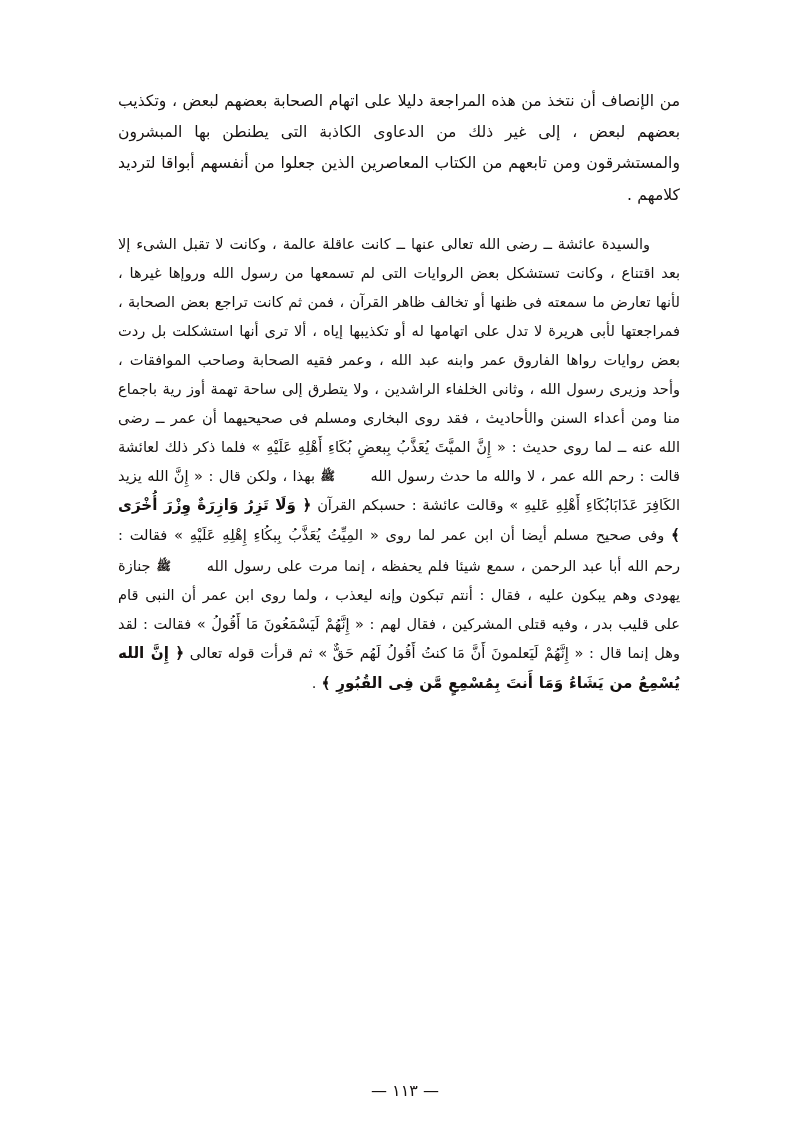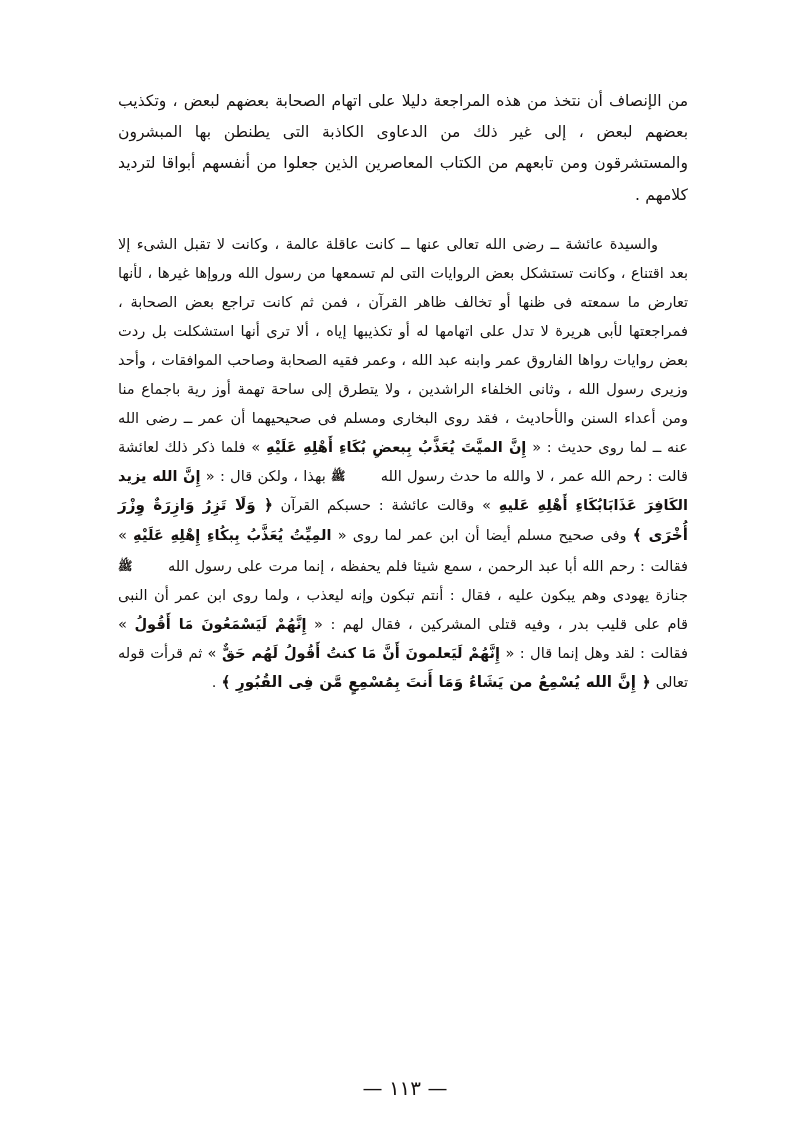--- a/index.html
+++ b/index.html
@@ -21,21 +21,21 @@
   .text-column {
     position: absolute;
     top: 86px;
     right: 118px;
     left: 118px;
     direction: rtl;
     text-align: justify;
     color: #15110f;
   }
   .para {
-    margin: 0 4px 0 0;
+    margin: 0 12px 0 0;
     font-size: 15.3px;
     line-height: 2.06;
     letter-spacing: 0.1px;
     text-align: justify;
     text-justify: inter-word;
     word-spacing: 0.5px;
   }
   .para + .para {
     margin-top: 18px;
   }
@@ -43,37 +43,37 @@
     text-indent: 30px;
   }
   .p1 { font-size: 15.6px; line-height: 2.0; }
   .p2 { font-size: 14.6px; line-height: 1.99; }
   .p3 { font-size: 15.2px; line-height: 2.05; }
   .quran {
     font-weight: bold;
     font-size: 15.2px;
   }
   .hadith {
-    font-weight: bold;
+    font-weight: normal;
     font-size: 14.6px;
   }
   .salla {
     font-size: 12px;
     font-weight: bold;
     letter-spacing: -0.4px;
     display: inline-block;
     transform: translateY(-1px);
   }
   .page-number {
     position: absolute;
     bottom: 40px;
     left: 0;
     right: 0;
     text-align: center;
-    font-size: 20px;
+    font-size: 16px;
     color: #15110f;
     letter-spacing: 2px;
     direction: rtl;
   }
 </style>
 </head>
 <body>
 
 <div class="page">
 

